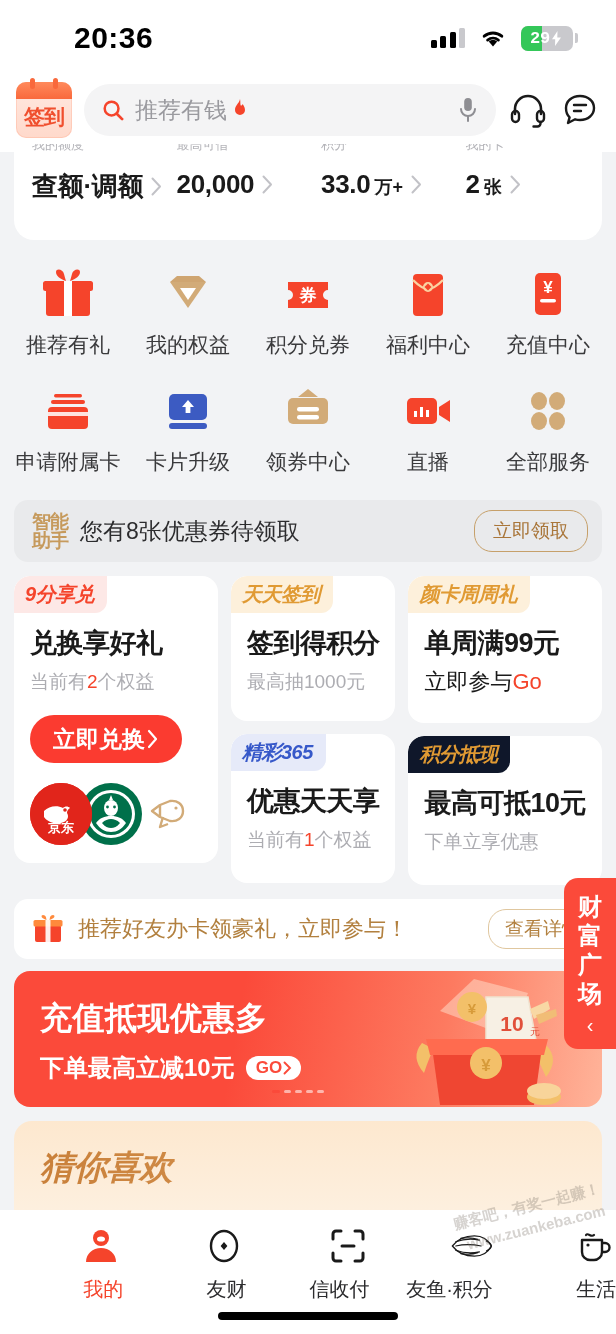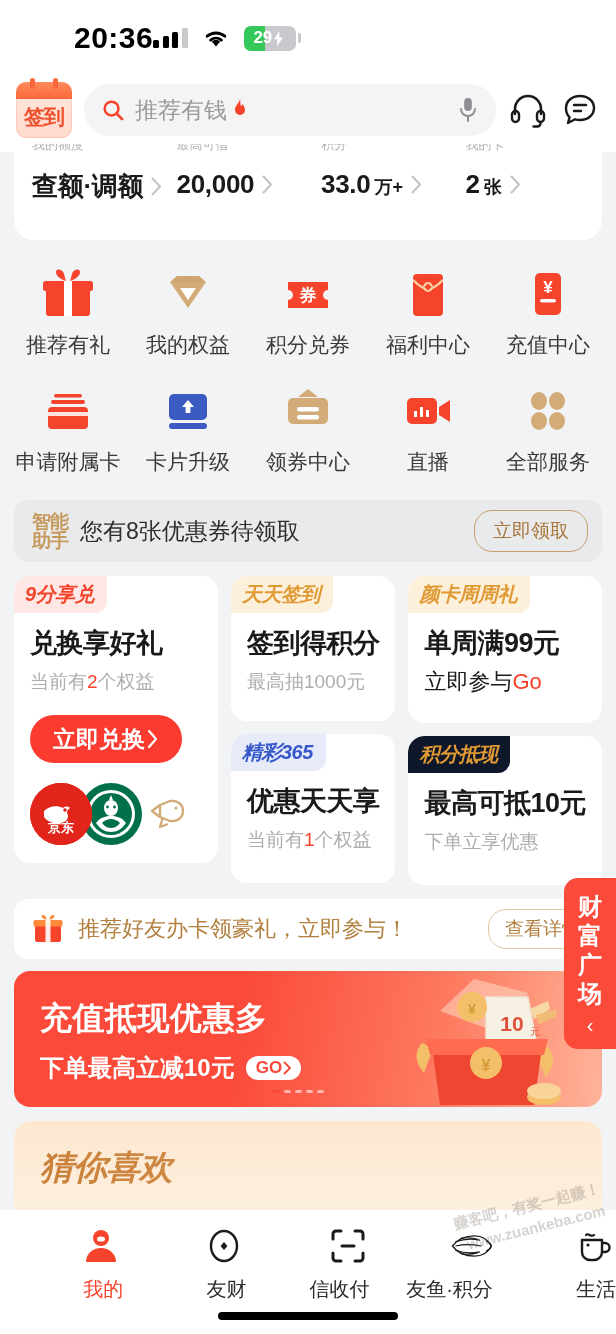--- a/index.html
+++ b/index.html
@@ -9,34 +9,34 @@
     background:#f2f3f5;
     overflow:hidden;
     position:relative;
     -webkit-font-smoothing:antialiased;
   }
   #app { width:616px; height:1334px; position:relative; background:#f2f3f5; overflow:hidden; }
 
   
   .statusbar {
     height:72px; background:#fff; display:flex; align-items:center;
-    padding:0 38px 0 0; position:relative;
+    justify-content:space-between; padding:0 38px 0 0; position:relative;
   }
   .sb-time {
     font-size:30px; font-weight:700; color:#000; letter-spacing:0.5px;
     margin-left:74px; margin-top:4px;
   }
   .sb-right { display:flex; align-items:center; gap:13px; margin-top:4px; }
   .sig { display:flex; align-items:flex-end; gap:3.5px; height:20px; }
   .sig i { display:block; width:6px; background:#000; border-radius:1.5px; }
   .sig i:nth-child(1){ height:8px; }
   .sig i:nth-child(2){ height:12px; }
   .sig i:nth-child(3){ height:16px; }
   .sig i:nth-child(4){ height:20px; background:#c9c9cd; }
-  .batt { position:relative; width:52px; height:25px; border-radius:7px; background:#c9c9cd; overflow:hidden; }
+  .batt { position:relative; width:52px; height:25px; border-radius:7px; background:#c9c9cd; overflow:hidden;font-family:Liberation Mono, monospace; }
   .batt .fill { position:absolute; left:0; top:0; bottom:0; width:40%; background:#34c759; }
   .batt .pct {
     position:absolute; inset:0; display:flex; align-items:center; justify-content:center;
     font-size:17px; font-weight:700; color:#fff; letter-spacing:-0.3px; padding-right:2px;
   }
   .batt-cap { width:3px; height:10px; background:#c9c9cd; border-radius:0 2px 2px 0; margin-left:2px; }
 
   
   .header { background:#fff; padding:10px 16px 14px 16px; display:flex; align-items:center; gap:12px; }
   .checkin {

